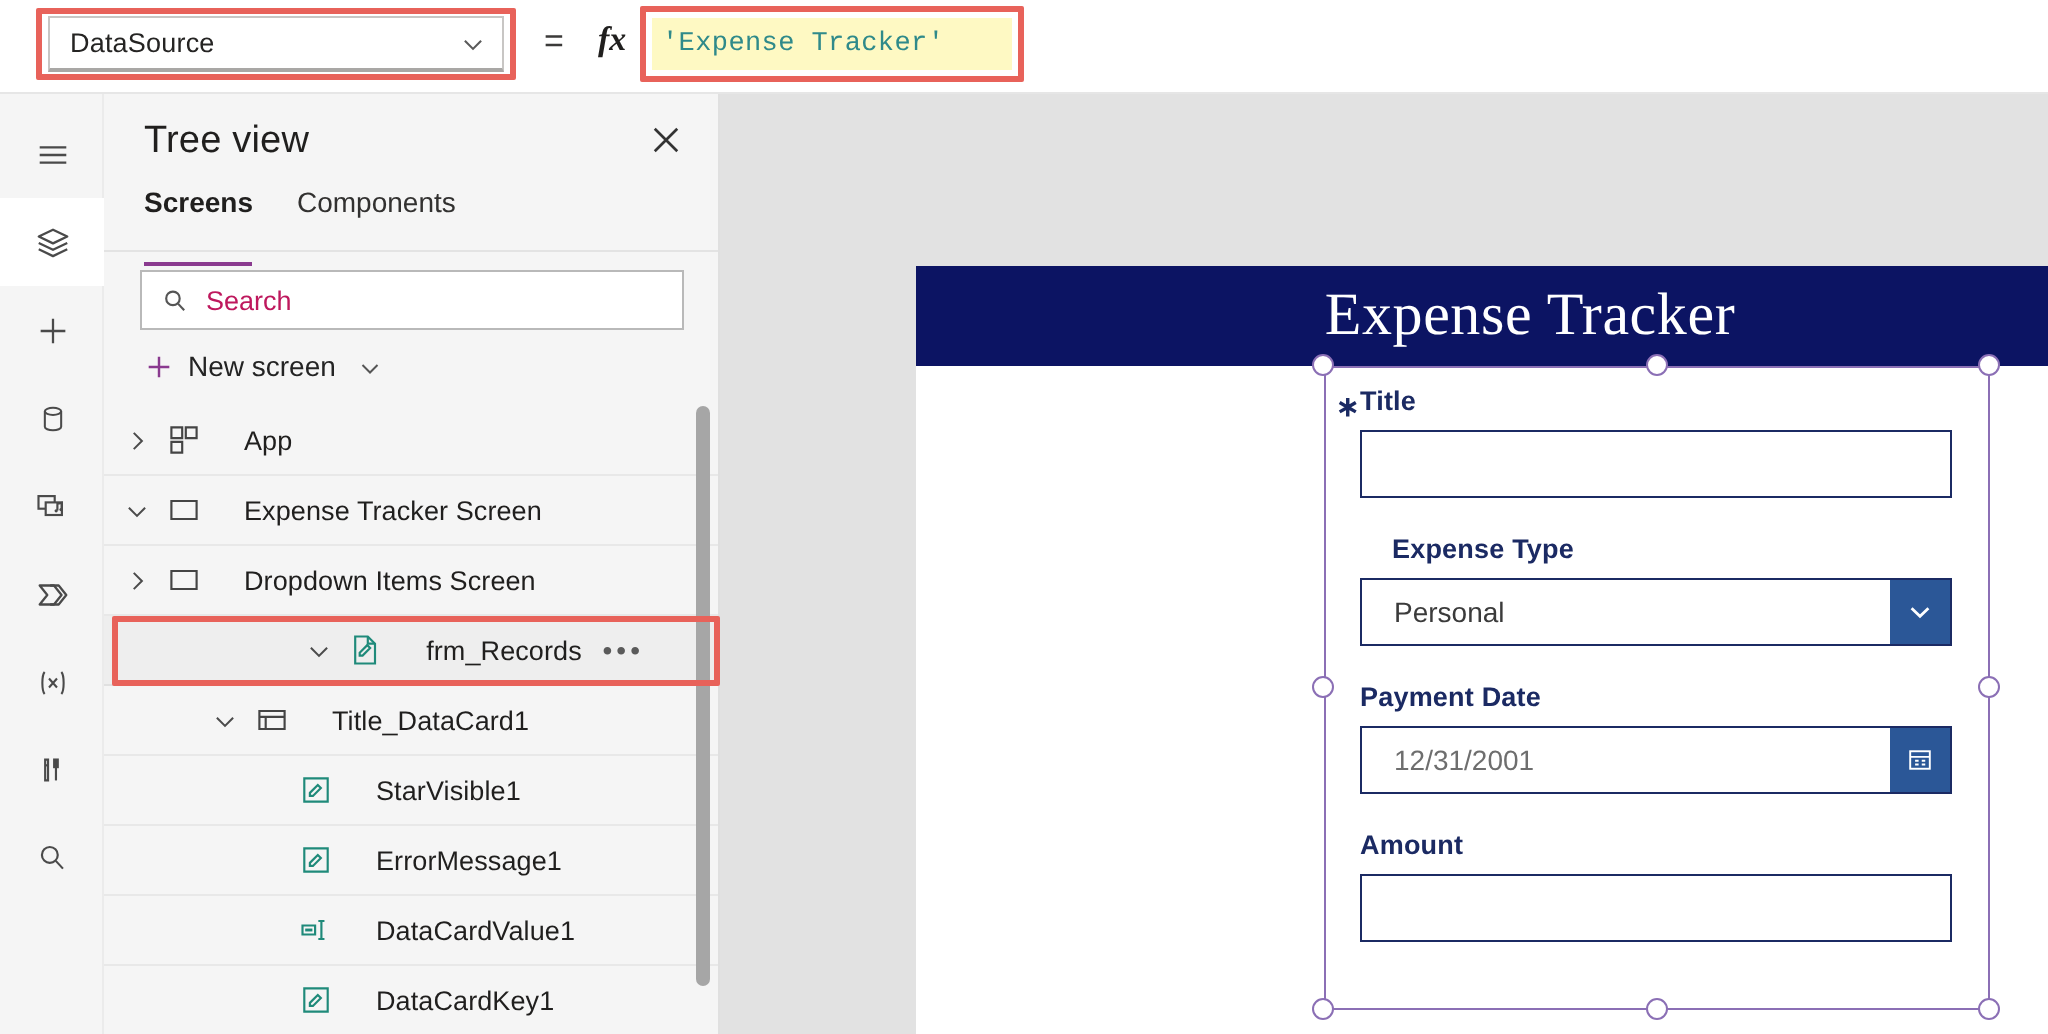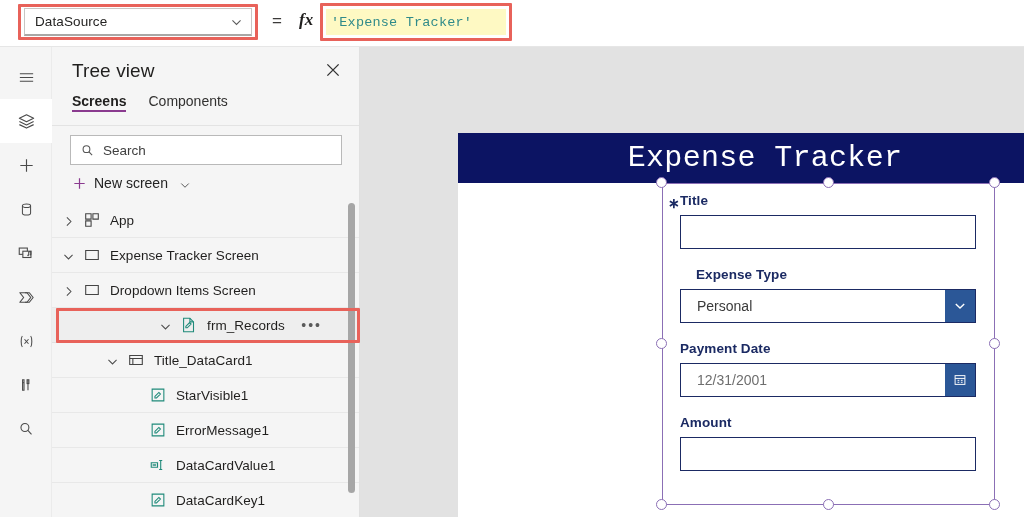--- a/index.html
+++ b/index.html
@@ -109,41 +109,41 @@
     width: 18px; height: 18px; color: #333;
   }
   .tabs {
     position: relative; height: 32px;
     margin-left: 20px;
     display: flex; align-items: flex-start; gap: 22px;
   }
   .tab {
     position: relative;
     font-size: 14px; color: #323130;
-    padding-bottom: 3px;
+    padding-bottom: 24px;
   }
   .tab.active { font-weight: 700; color: #201f1e; }
   .tab.active:after {
     content: ""; position: absolute;
     left: 0; right: 0; bottom: 0; height: 2px;
     background: #8a3a8f;
   }
   .tab-divider {
     position: absolute; left: 0; right: 0; top: 78px;
     height: 1px; background: #e3e3e3;
   }
   .search-wrap {
     position: absolute; left: 18px; top: 88px;
     width: 272px; height: 30px;
     background: #ffffff;
     border: 1px solid #b9b9b9;
     display: flex; align-items: center;
   }
   .search-icon { margin-left: 9px; width: 15px; height: 15px; color: #555; }
-  .search-ph { margin-left: 8px; font-size: 13.5px; color: #404040; }
+  .search-ph { margin-left: 8px; font-size: 13.5px; color: #be185d; }
   .newscreen {
     position: absolute; left: 20px; top: 128px;
     display: flex; align-items: center; gap: 7px;
   }
   .ns-plus { width: 15px; height: 15px; color: #8a3a8f; }
   .ns-label { font-size: 14px; color: #242424; }
   .ns-chev { width: 12px; height: 12px; color: #555; margin-left: 4px; }
 
   
   .treelist {
@@ -156,21 +156,21 @@
     height: 35px;
     display: flex; align-items: center;
     border-bottom: 1px solid #e8e8e8;
   }
   .trow.selected { background: #eeeeee; border-bottom-color: #e0e0e0; justify-content: center; }
   .tw-chev { width: 13px; height: 13px; color: #4b4b4b; flex: 0 0 13px; }
   .tw-chev.hidden { visibility: hidden; }
   .tw-icon { width: 18px; height: 18px; margin-left: 8px; flex: 0 0 18px; color: #444; }
   .tw-icon.teal { color: #1f8a7a; }
   .tw-label {
-    margin-left: 9px; font-size: 13.5px; color: #201f1e;
+    margin-left: 21px; font-size: 13.5px; color: #201f1e;
     white-space: nowrap; letter-spacing: .05px;
   }
   .tw-dots {
     position: absolute; right: 38px; top: 50%;
     transform: translateY(-50%);
     font-size: 14px; letter-spacing: 2px; color: #5a5a5a;
   }
   .scrollbar {
     position: absolute; left: 348px; top: 203px;
     width: 7px; height: 290px;
@@ -192,21 +192,21 @@
     width: 566px; height: 384px;
     background: #ffffff;
   }
   .app-header {
     position: absolute; left: 0; top: 0;
     width: 566px; height: 50px;
     background: #0c1463;
     display: flex; align-items: center; justify-content: center;
   }
   .app-header-title {
-    font-family: Liberation Mono, monospace;
+    font-family: Liberation Serif, serif;
     font-size: 30px; color: #ffffff;
     letter-spacing: .3px;
     margin-left: 48px;
   }
 
   
   .formwrap {
     position: absolute; left: 204px; top: 50px;
     width: 333px; height: 330px;
   }

